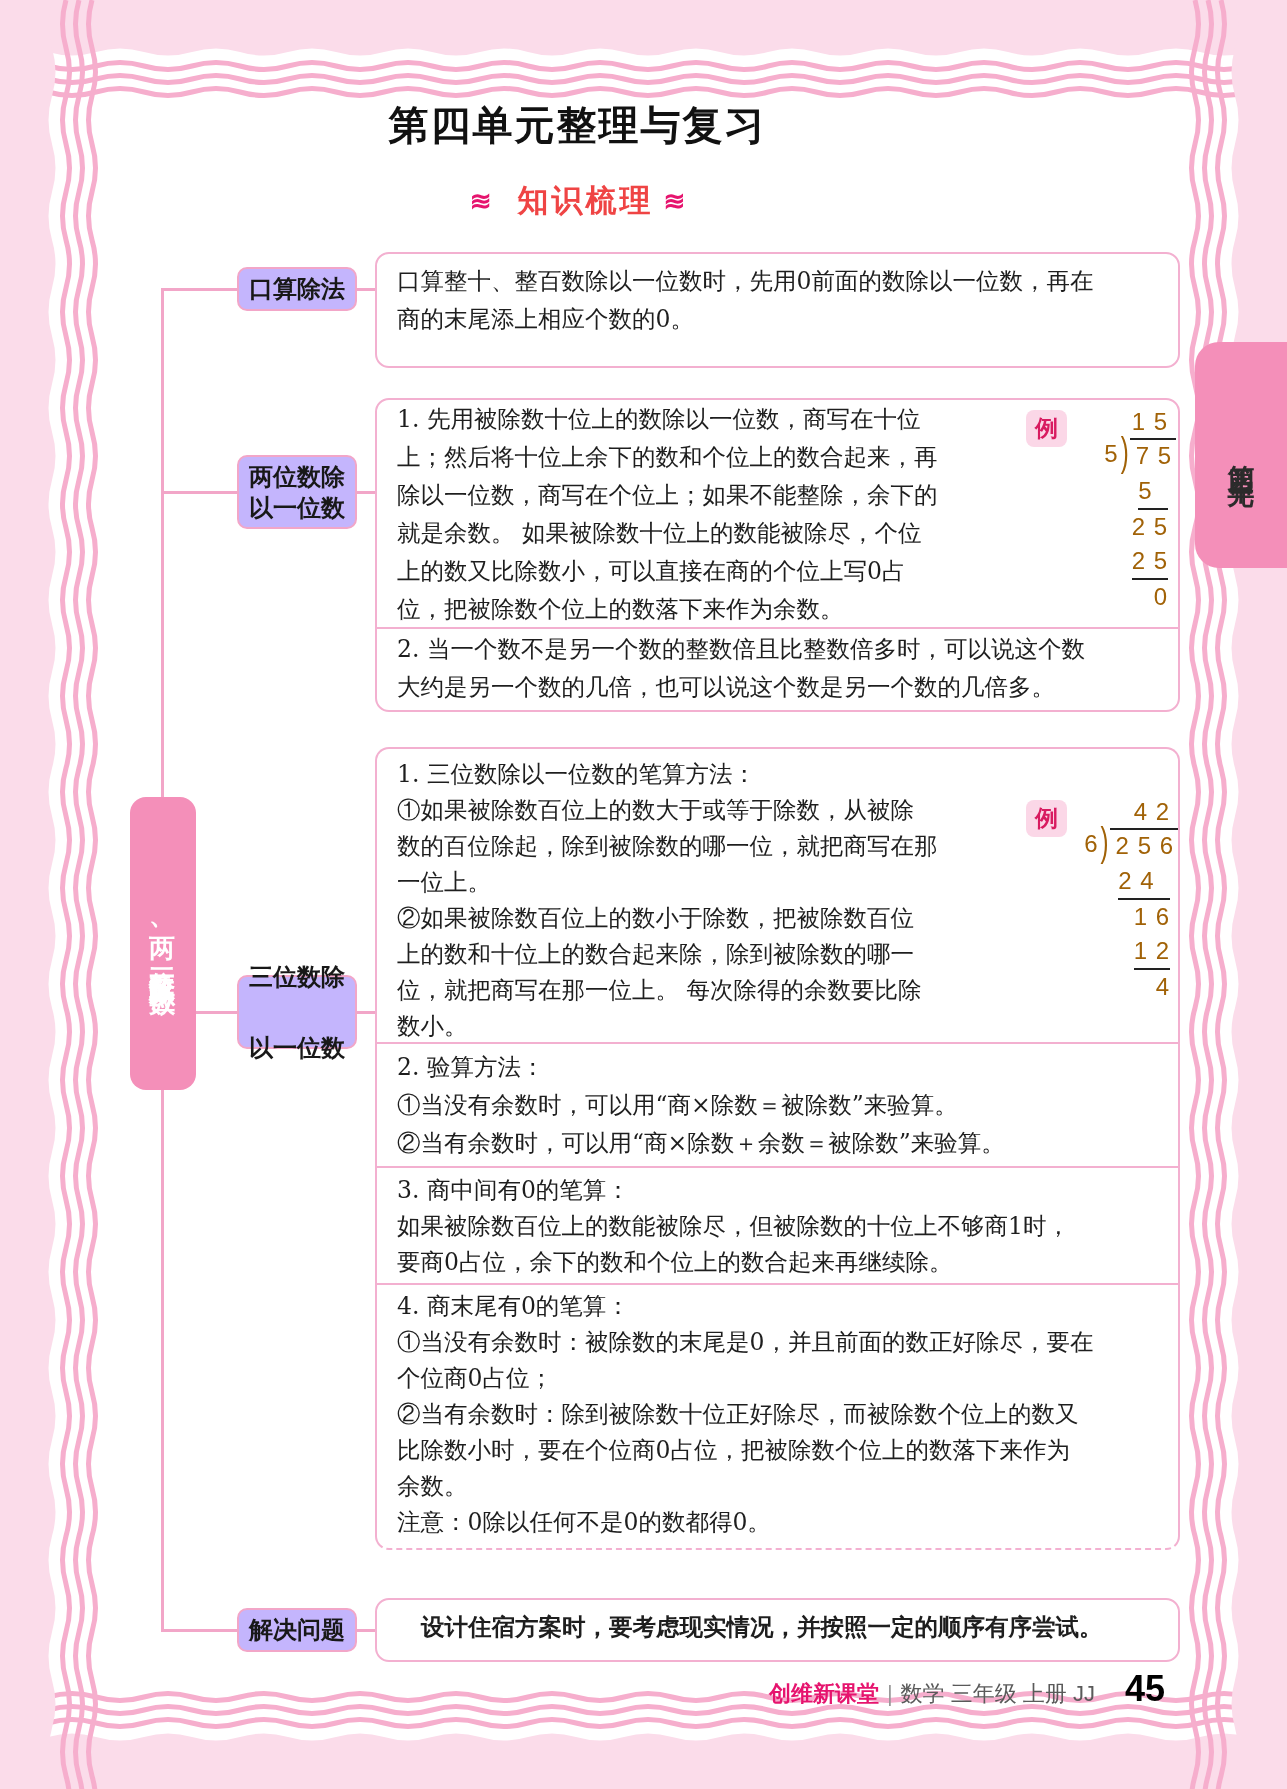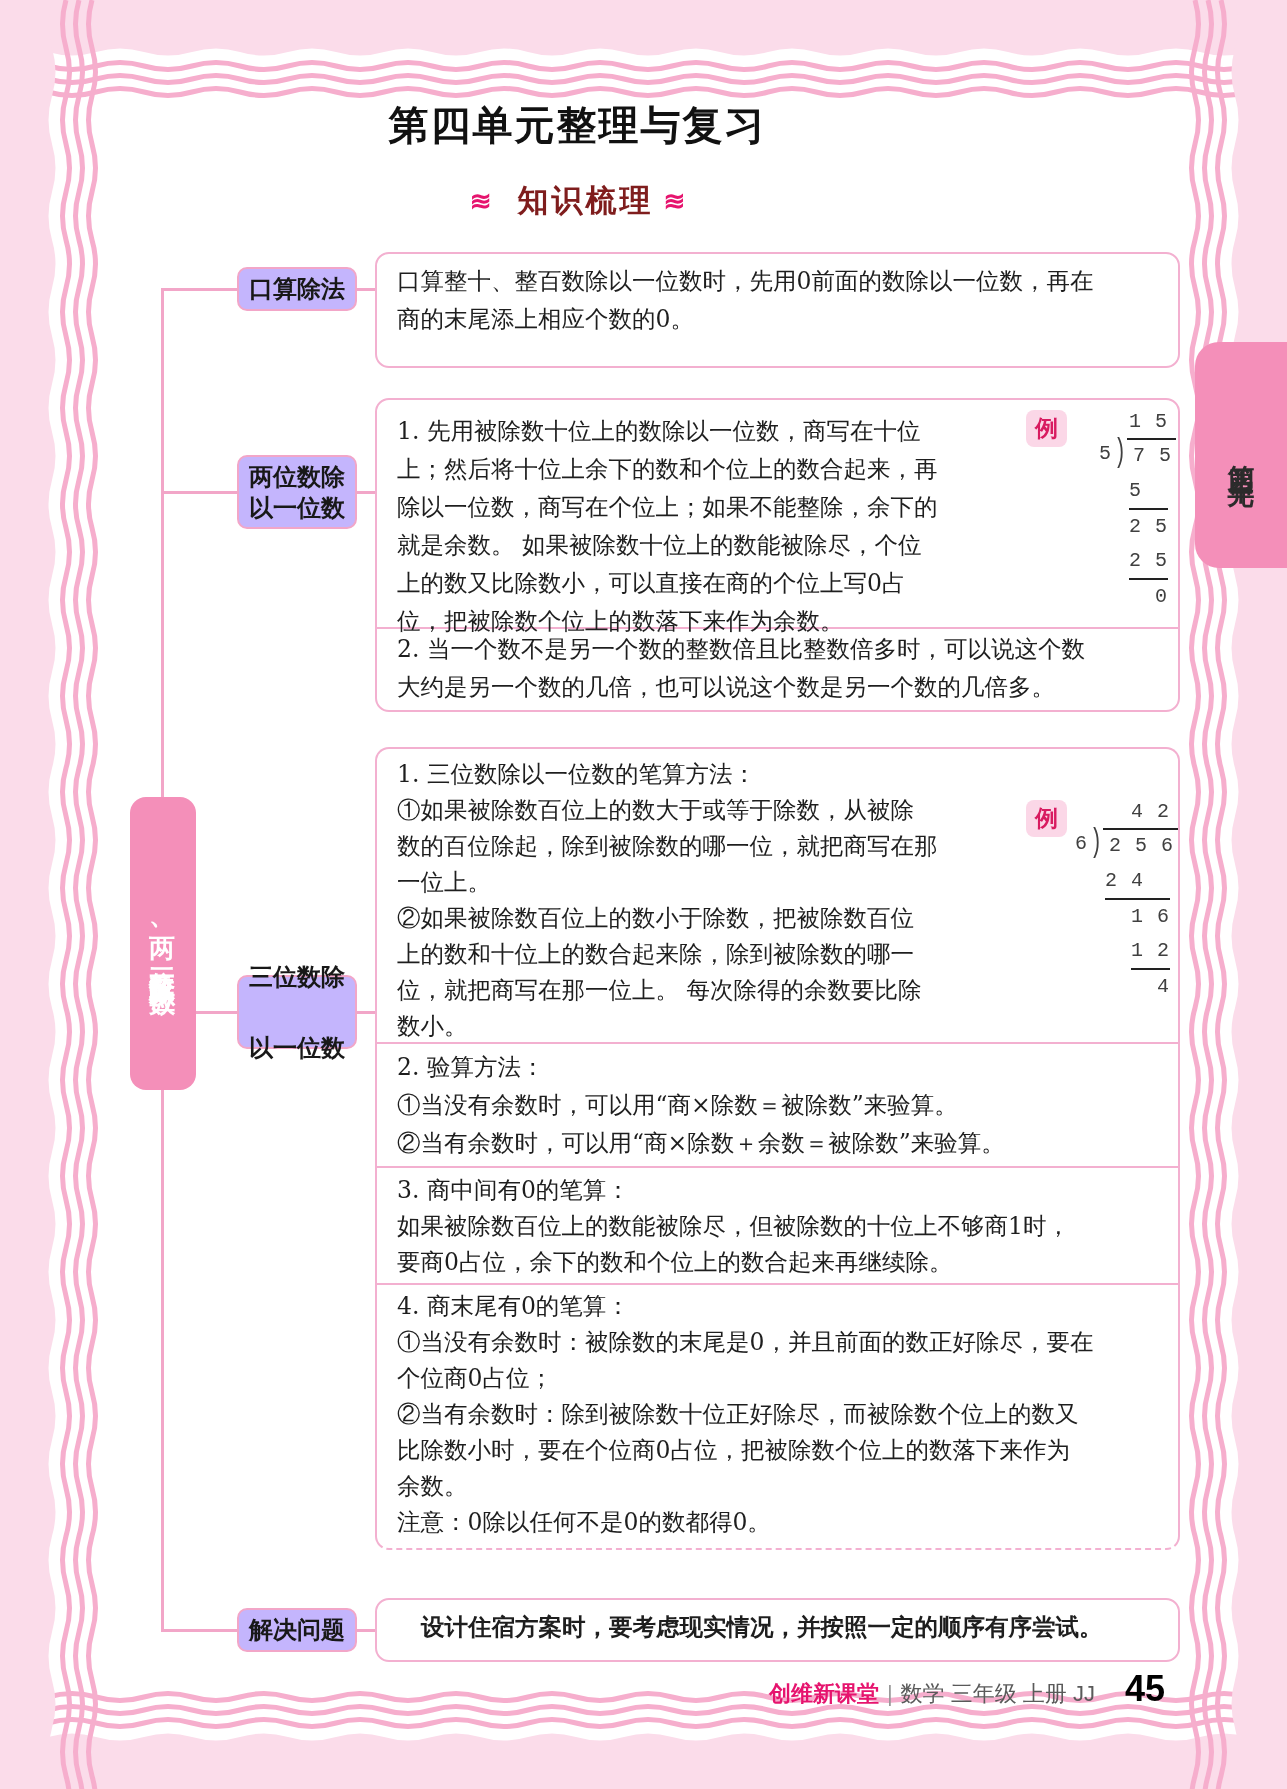--- a/index.html
+++ b/index.html
@@ -13,21 +13,21 @@
   
   .title{
     position:absolute;left:0;top:98px;width:1155px;text-align:center;z-index:2;
     font-size:40px;font-weight:bold;color:#111;letter-spacing:2px;
   }
   .kbadge{
     position:absolute;left:0;top:180px;width:1155px;z-index:2;
     display:flex;align-items:center;justify-content:center;gap:10px;
   }
   .kbadge .wavemark{font-size:26px;color:#e6146e;font-weight:bold;}
-  .kbadge .ktext{font-size:31px;font-weight:bold;color:#7f1d1d;letter-spacing:3px;margin-left:16px;}
+  .kbadge .ktext{font-size:31px;font-weight:bold;color:#ef4444;letter-spacing:3px;margin-left:16px;}
   
   .line-h{position:absolute;height:3px;background:#f2a6c8;z-index:2;}
   .line-v{position:absolute;width:3px;background:#f2a6c8;z-index:2;}
   .root-node{
     position:absolute;left:130px;top:797px;width:66px;height:293px;z-index:3;
     background:#f48fb9;border-radius:16px;display:flex;align-items:center;justify-content:center;
   }
   .root-node span{
     writing-mode:vertical-rl;color:#fff;font-weight:bold;font-size:26px;letter-spacing:3px;
   }
@@ -45,21 +45,21 @@
   .cbox.dashed-bottom{border-bottom-style:dashed;}
   .sep{position:absolute;left:0;right:0;height:0;border-top:2px solid #f3b0d0;}
   .sec{position:absolute;z-index:3;color:#1e1e1e;font-family:"DejaVu Serif", serif;}
   .sec .ln{font-size:23.5px;line-height:38px;white-space:pre-wrap;}
   .sec.lh36 .ln{line-height:36px;}
   
   .ex-badge{
     position:absolute;z-index:3;background:#fbd7e7;color:#d81b60;font-weight:bold;
     font-size:23px;padding:3px 9px;border-radius:8px;font-family:"Liberation Sans",sans-serif;
   }
-  .ldiv{position:absolute;z-index:3;font-family:Liberation Mono, monospace;font-size:20px;color:#404040;}
+  .ldiv{position:absolute;z-index:3;font-family:Liberation Sans, sans-serif;font-size:24px;color:#a16207;}
   .ldiv-q{text-align:right;white-space:pre;padding-right:8px;letter-spacing:1px;line-height:32px;}
   .ldiv-main{display:flex;justify-content:flex-end;align-items:stretch;line-height:32px;}
   .ldiv-paren{transform:scaleY(1.7);transform-origin:center;margin:0 1px 0 3px;}
   .ldiv-dividend{border-top:2.5px solid #222;padding:0 4px 2px 6px;white-space:pre;letter-spacing:1px;}
   .ldiv-rows{display:flex;flex-direction:column;align-items:flex-end;padding-right:8px;}
   .ldr{white-space:pre;letter-spacing:1px;line-height:34px;}
   .ldr.u{border-bottom:2.5px solid #222;}
   
   .side-tab{
     position:absolute;right:0;top:342px;width:92px;height:226px;z-index:4;
@@ -157,21 +157,21 @@
   <div class="sep" style="top:534px;"></div>
 </div>
 
 <div class="cbox" style="top:1598px;height:64px;"></div>
 
 <div class="sec" style="left:397px;top:262px;width:765px;">
     <div class="ln">口算整十、整百数除以一位数时，先用0前面的数除以一位数，再在</div>
     <div class="ln">商的末尾添上相应个数的0。</div>
   </div>
 
-<div class="sec" style="left:397px;top:400px;width:640px;margin-top:12px;">
+<div class="sec" style="left:397px;top:400px;width:640px;">
     <div class="ln">1. 先用被除数十位上的数除以一位数，商写在十位</div>
     <div class="ln">上；然后将十位上余下的数和个位上的数合起来，再</div>
     <div class="ln">除以一位数，商写在个位上；如果不能整除，余下的</div>
     <div class="ln">就是余数。 如果被除数十位上的数能被除尽，个位</div>
     <div class="ln">上的数又比除数小，可以直接在商的个位上写0占</div>
     <div class="ln">位，把被除数个位上的数落下来作为余数。</div>
   </div>
 <div class="sec" style="left:397px;top:630px;width:765px;">
     <div class="ln">2. 当一个数不是另一个数的整数倍且比整数倍多时，可以说这个数</div>
     <div class="ln">大约是另一个数的几倍，也可以说这个数是另一个数的几倍多。</div>

